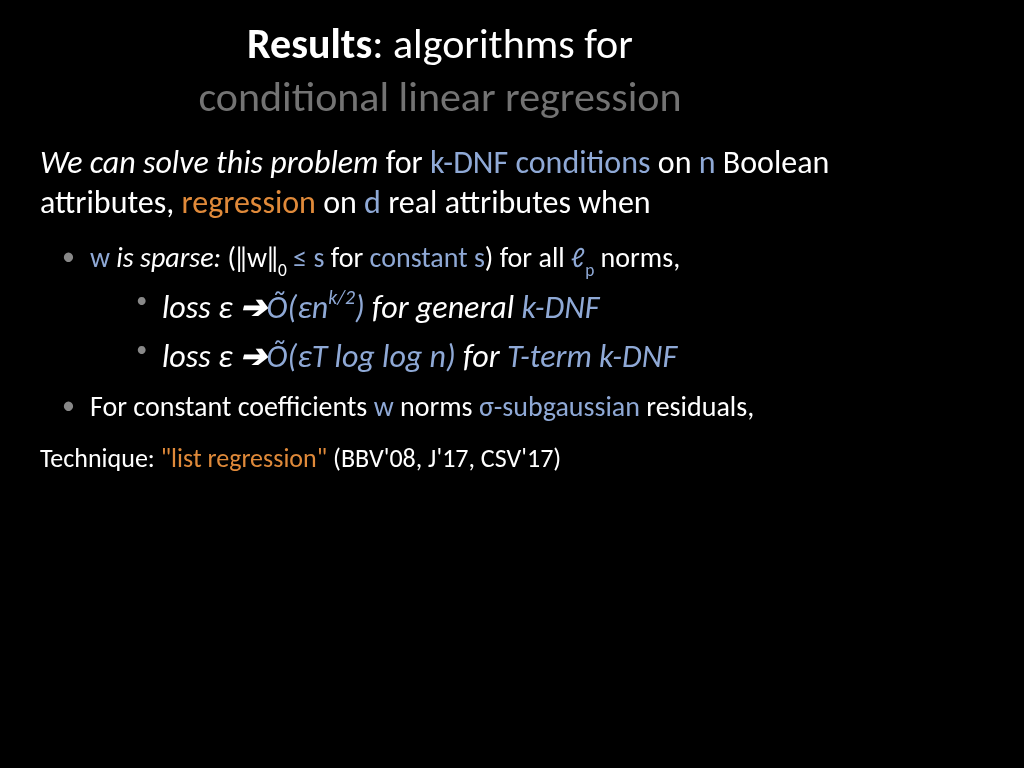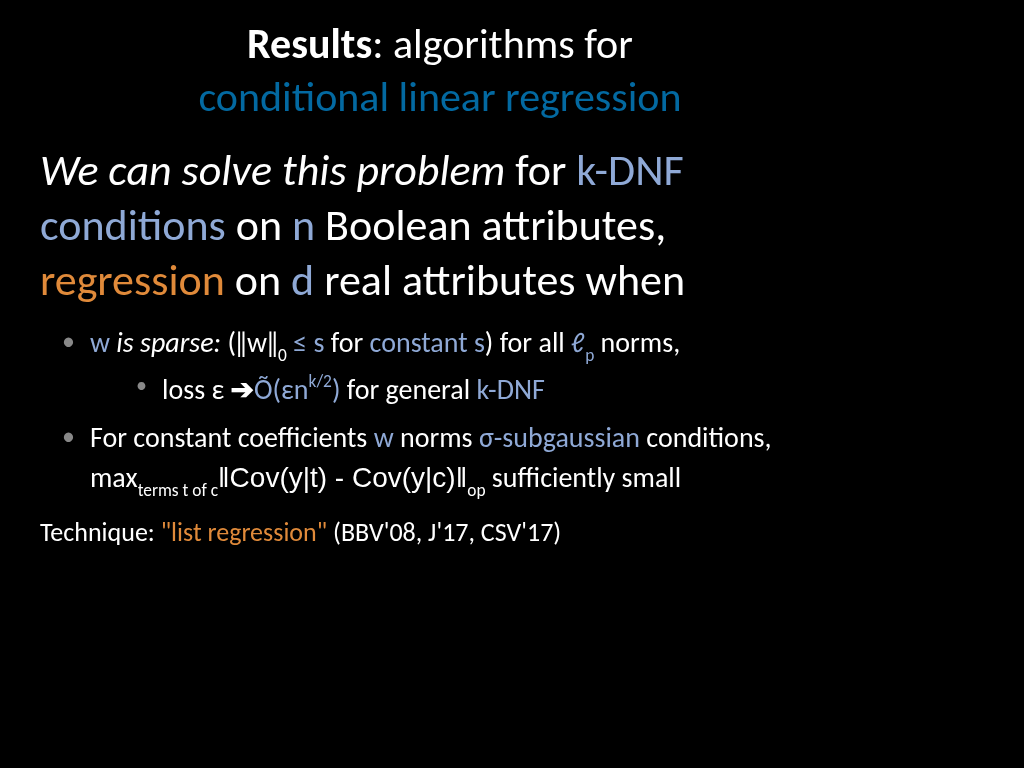--- a/index.html
+++ b/index.html
@@ -18,23 +18,23 @@
     box-sizing: border-box;
     padding: 18px 16px 40px 40px;
   }
   .title {
     text-align: center;
     font-size: 42px;
     line-height: 1.25;
     margin-bottom: 20px;
   }
   .title .bold { font-weight: 700; }
-  .title .orange { color: #0369a1; }
+  .title .orange { color: #737373; }
   .intro {
-    font-size: 44px;
+    font-size: 32px;
     line-height: 1.25;
     margin-bottom: 14px;
   }
   .intro .ital { font-style: italic; }
   .blue { color: #8fa9d6; }
   .orange { color: #e08a3a; }
   ul.level1 {
     list-style: none;
     padding: 0;
     margin: 16px;
@@ -51,21 +51,22 @@
     position: absolute;
     left: 6px;
     top: 0;
     color: #888;
     font-size: 26px;
   }
   ul.level2 {
     list-style: none;
     padding: 0;
     margin: 6px 0 6px 44px;
-    font-size: 28px;
+    font-size: 32px;
+    font-style: italic;
   }
   ul.level2 > li {
     position: relative;
     padding-left: 28px;
     margin-bottom: 6px;
   }
   ul.level2 > li::before {
     content: "•";
     position: absolute;
     left: 2px;
@@ -99,28 +100,28 @@
   </div>
 
   <ul class="level1">
     <li>
       <span class="blue">w</span><span class="ital"> is sparse:</span><span> (‖w‖</span><span class="sub">0</span><span class="blue"> ≤ s</span><span> for </span><span class="blue">constant s</span><span>) for all </span><span class="blue">ℓ</span><span class="sub blue">p</span><span> norms,</span>
 
       <ul class="level2">
         <li>
           <span>loss ε </span><span class="arrow">➔</span><span class="blue">Õ(</span><span class="blue">εn</span><span class="sup blue">k/2</span><span class="blue">)</span><span> for general </span><span class="blue">k-DNF</span>
         </li>
+        <li>
+          <span>loss ε </span><span class="arrow">➔</span><span class="blue">Õ(</span><span class="blue">εT log log n)</span><span> for </span><span class="blue">T-term k-DNF</span>
+        </li>
       </ul>
     </li>
 
     <li>
-      <span>For constant coefficients </span><span class="blue">w</span><span> norms </span><span class="blue">σ-subgaussian</span><span> conditions,</span>
-      <span class="line2">
-        <span>max</span><span class="sub">terms t of c</span><span class="covfont">‖Cov(y|t) - Cov(y|c)‖</span><span class="sub">op</span><span>  sufficiently small</span>
-      </span>
+      <span>For constant coefficients </span><span class="blue">w</span><span> norms </span><span class="blue">σ-subgaussian</span><span> residuals,</span>
     </li>
   </ul>
 
   <div class="tech">
     <span>Technique: </span><span class="orange">"list regression"</span><span> (BBV'08, J'17, CSV'17)</span>
   </div>
 
 </div>
 
 </body></html>

